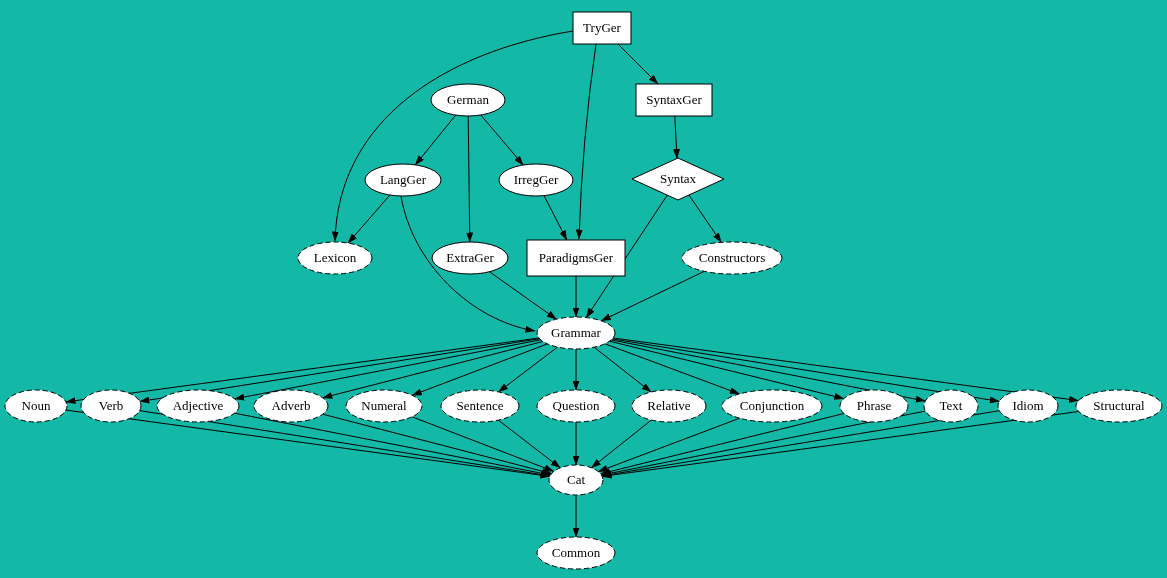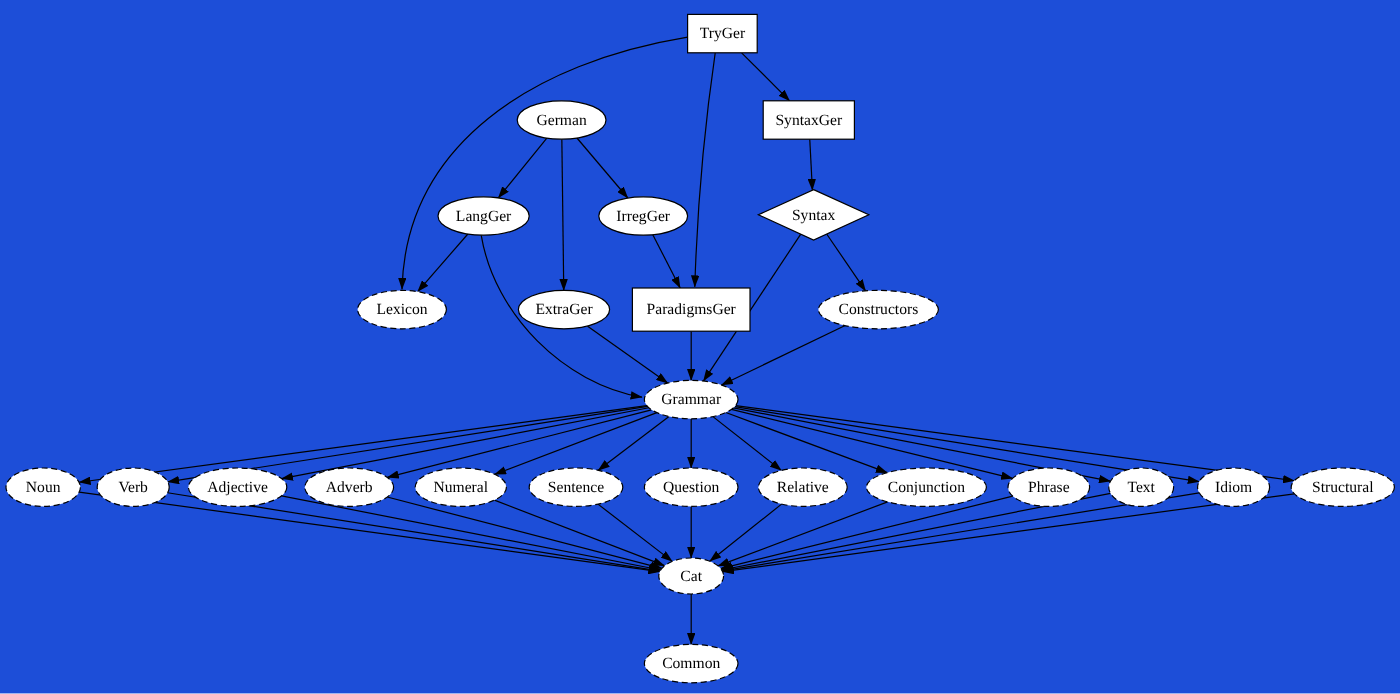--- a/index.html
+++ b/index.html
@@ -4,21 +4,21 @@
 <style>
   html, body {
     margin: 0;
     padding: 0;
     background: #ffffff;
   }
   .stage {
     position: relative;
     width: 1167px;
     height: 578px;
-    background: #1d4ed8;
+    background: #14b8a6;
     overflow: hidden;
   }
   svg { display: block; }
   .node ellipse, .node rect, .node polygon {
     fill: #ffffff;
     stroke: #000000;
     stroke-width: 1;
   }
   .node.dashed ellipse {
     stroke-dasharray: 5,3;

